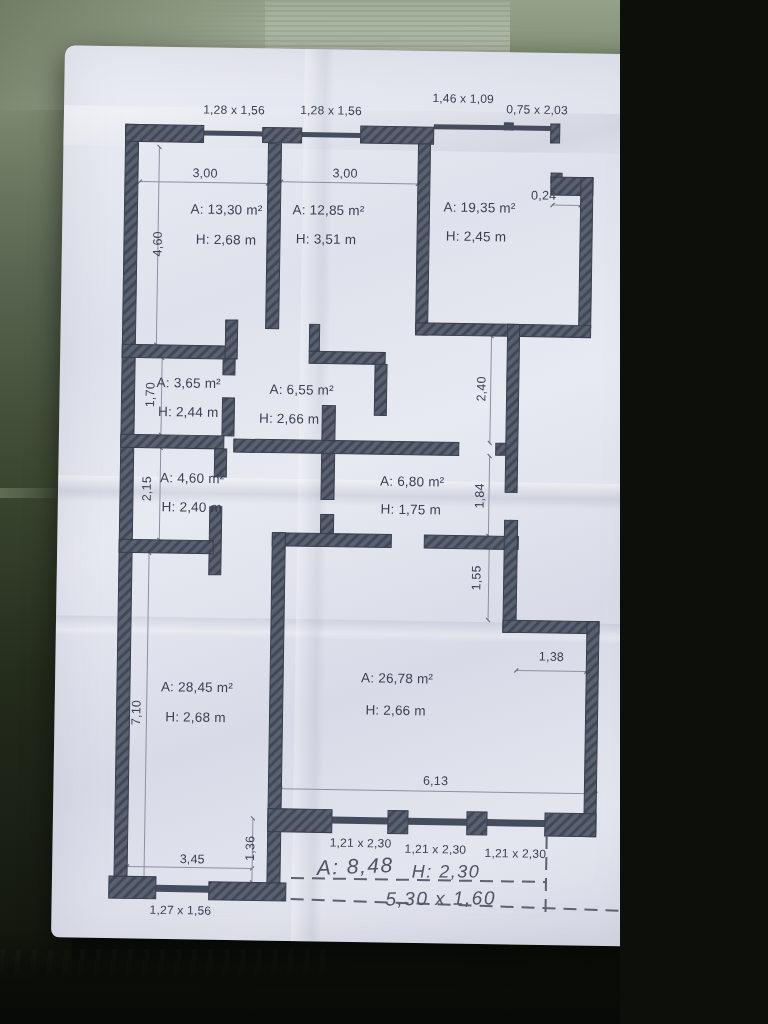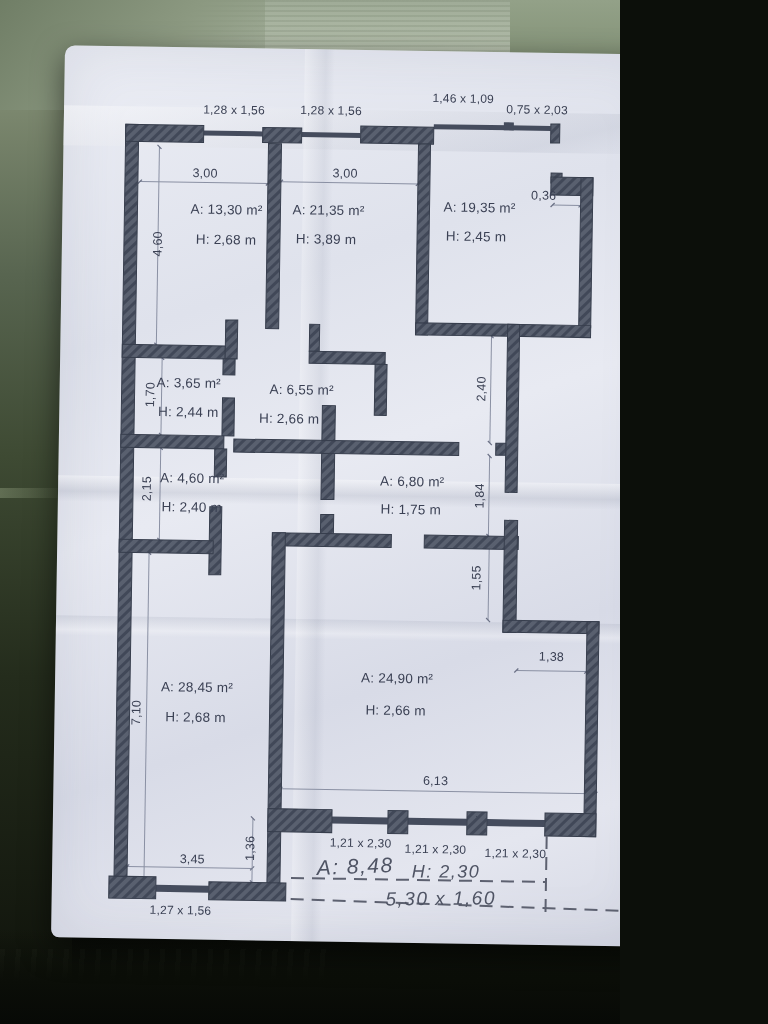--- a/index.html
+++ b/index.html
@@ -170,50 +170,50 @@
         </g>
       </svg>
 
       <div class="lbl win" style="left:228px;top:112px">1,28 x 1,56</div>
       <div class="lbl win" style="left:325px;top:111px">1,28 x 1,56</div>
       <div class="lbl win" style="left:457px;top:97px">1,46 x 1,09</div>
       <div class="lbl win" style="left:531px;top:107px">0,75 x 2,03</div>
 
       <div class="lbl" style="left:200px;top:176px">3,00</div>
       <div class="lbl" style="left:340px;top:174px">3,00</div>
-      <div class="lbl" style="left:539px;top:193px">0,36</div>
+      <div class="lbl" style="left:539px;top:193px">0,24</div>
       <div class="lbl vlbl" style="left:154px;top:247px">4,60</div>
       <div class="lbl vlbl" style="left:149px;top:398px">1,70</div>
       <div class="lbl vlbl" style="left:147px;top:492px">2,15</div>
       <div class="lbl vlbl" style="left:140px;top:716px">7,10</div>
       <div class="lbl vlbl" style="left:480px;top:387px">2,40</div>
       <div class="lbl vlbl" style="left:480px;top:494px">1,84</div>
       <div class="lbl vlbl" style="left:478px;top:576px">1,55</div>
       <div class="lbl" style="left:554px;top:654px">1,38</div>
       <div class="lbl" style="left:440px;top:780px">6,13</div>
       <div class="lbl" style="left:198px;top:862px">3,45</div>
       <div class="lbl vlbl" style="left:256px;top:850px">1,36</div>
 
       <div class="lbl room" style="left:222px;top:212px">A: 13,30 m²</div>
       <div class="lbl room" style="left:222px;top:242px">H: 2,68 m</div>
-      <div class="lbl room" style="left:324px;top:211px">A: 21,35 m²</div>
-      <div class="lbl room" style="left:322px;top:240px">H: 3,89 m</div>
+      <div class="lbl room" style="left:324px;top:211px">A: 12,85 m²</div>
+      <div class="lbl room" style="left:322px;top:240px">H: 3,51 m</div>
       <div class="lbl room" style="left:475px;top:206px">A: 19,35 m²</div>
       <div class="lbl room" style="left:472px;top:235px">H: 2,45 m</div>
       <div class="lbl room" style="left:187px;top:386px">A: 3,65 m²</div>
       <div class="lbl room" style="left:187px;top:415px">H: 2,44 m</div>
       <div class="lbl room" style="left:300px;top:391px">A: 6,55 m²</div>
       <div class="lbl room" style="left:288px;top:420px">H: 2,66 m</div>
       <div class="lbl room" style="left:192px;top:481px">A: 4,60 m²</div>
       <div class="lbl room" style="left:192px;top:510px">H: 2,40 m</div>
       <div class="lbl room" style="left:412px;top:481px">A: 6,80 m²</div>
       <div class="lbl room" style="left:411px;top:509px">H: 1,75 m</div>
       <div class="lbl room" style="left:200px;top:690px">A: 28,45 m²</div>
       <div class="lbl room" style="left:199px;top:720px">H: 2,68 m</div>
-      <div class="lbl room" style="left:400px;top:678px">A: 24,90 m²</div>
+      <div class="lbl room" style="left:400px;top:678px">A: 26,78 m²</div>
       <div class="lbl room" style="left:399px;top:710px">H: 2,66 m</div>
 
       <div class="lbl win" style="left:366px;top:843px">1,21 x 2,30</div>
       <div class="lbl win" style="left:441px;top:848px">1,21 x 2,30</div>
       <div class="lbl win" style="left:521px;top:851px">1,21 x 2,30</div>
       <div class="lbl win" style="left:187px;top:913px">1,27 x 1,56</div>
 
       <div class="lbl hw hw-a" style="left:361px;top:866px">A: 8,48</div>
       <div class="lbl hw hw-h" style="left:452px;top:870px">H: 2,30</div>
       <div class="lbl hw hw-b" style="left:447px;top:897px">5,30 x 1,60</div>

